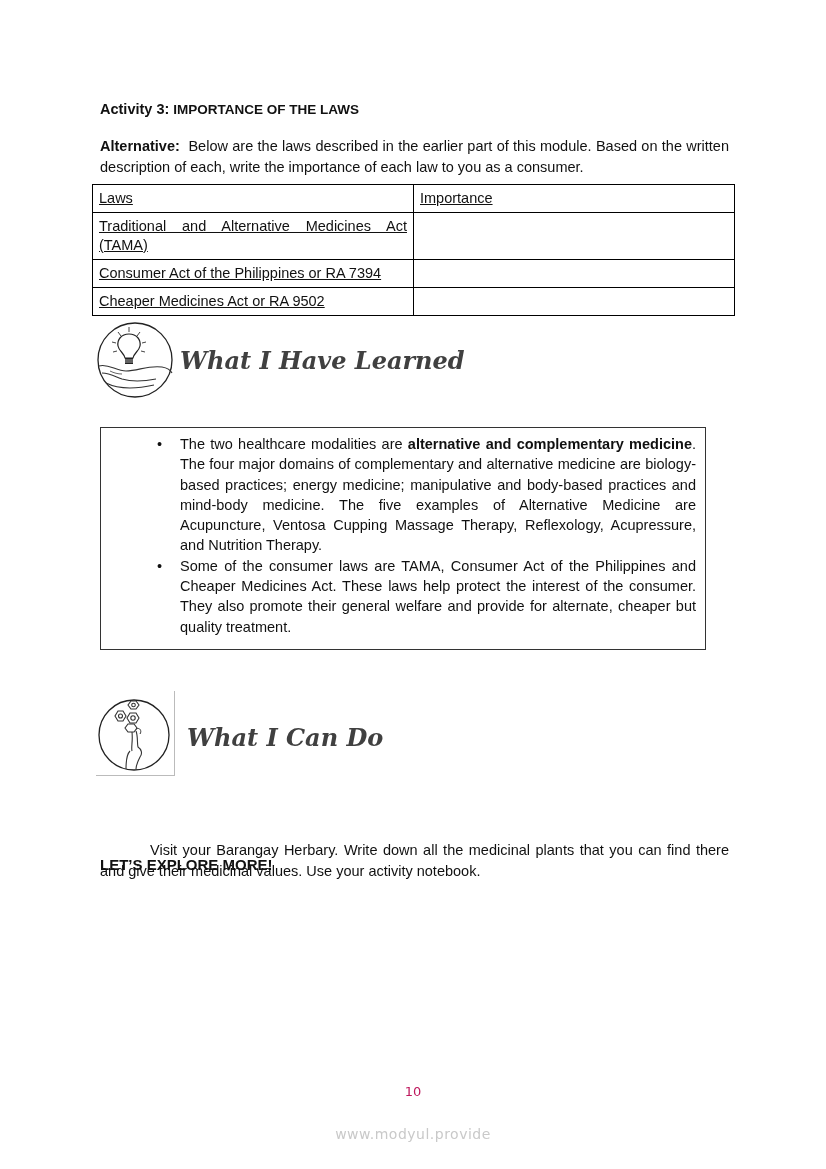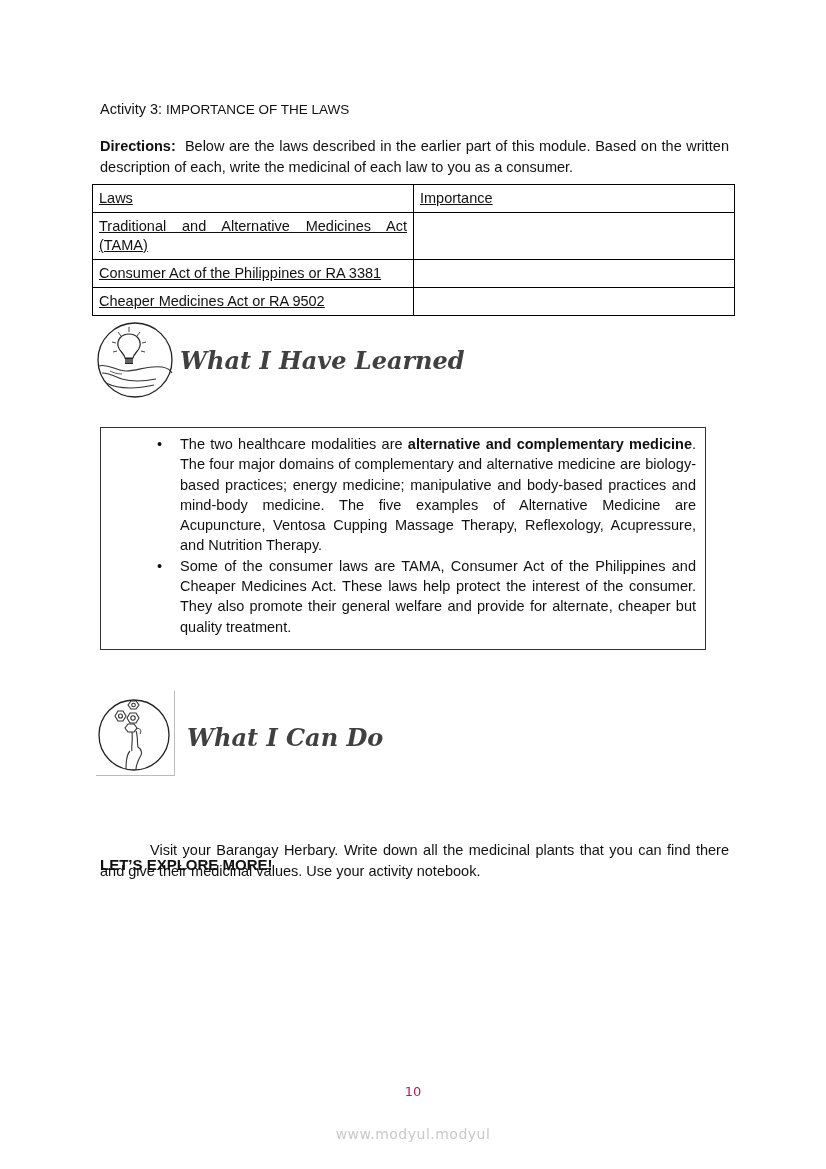--- a/index.html
+++ b/index.html
@@ -1,20 +1,20 @@
 <!DOCTYPE html>
 <html><head>
 <meta charset="utf-8">
 <style>
   html, body { margin: 0; padding: 0; background: #ffffff; }
   body { width: 826px; height: 1169px; position: relative; overflow: hidden;
          font-family: "Liberation Sans", sans-serif; color: #111; }
   .abs { position: absolute; }
 
-  .activity-title { left: 100px; top: 101px; font-size: 14.5px; font-weight: normal; text-align: center; }
+  .activity-title { left: 100px; top: 101px; font-size: 14.5px; font-weight: bold; text-align: center; }
   .activity-title .sub { font-size: 13.5px; }
 
   .directions { left: 100px; top: 136px; width: 629px; font-size: 14.5px; line-height: 21px; text-align: justify; }
   .directions b { font-weight: bold; }
 
   table.laws { position: absolute; left: 92px; top: 184px; width: 643px; border-collapse: collapse; font-size: 14.5px; }
   table.laws td { border: 1px solid #000; padding: 4px 6px; vertical-align: top; line-height: 19px; text-decoration: underline; }
   table.laws td.c1 { width: 308px; text-align: justify; text-align-last: left; }
   table.laws td.c1 .just { text-align: justify; text-align-last: justify; display:block; }
 
@@ -35,39 +35,39 @@
 </style>
 </head>
 <body>
 
 <div class="abs activity-title">
   <span>Activity 3:</span>
   <span class="sub">IMPORTANCE OF THE LAWS</span>
 </div>
 
 <div class="abs directions">
-  <b>Directions:</b>&nbsp;
-  <span>Below are the laws described in the earlier part of this module. Based on the written description of each, write the medicinal of each law to you as a consumer.</span>
+  <b>Alternative:</b>&nbsp;
+  <span>Below are the laws described in the earlier part of this module. Based on the written description of each, write the importance of each law to you as a consumer.</span>
 </div>
 
 <table class="laws">
   <tbody>
       <tr>
     <td class="c1">Laws</td>
     <td>Importance</td>
   </tr>
   <tr>
     <td class="c1">
       <span class="just">Traditional and Alternative Medicines Act</span>
       <span>(TAMA)</span>
     </td>
     <td></td>
   </tr>
   <tr>
-    <td class="c1">Consumer Act of the Philippines or RA 3381</td>
+    <td class="c1">Consumer Act of the Philippines or RA 7394</td>
     <td></td>
   </tr>
   <tr>
     <td class="c1">Cheaper Medicines Act or RA 9502</td>
     <td></td>
   </tr>
 </tbody>
   </table>
 
 <div class="abs" style="left:96px; top:321px;">
@@ -127,13 +127,13 @@
     <path d="M36 41 C37 50 35 56 36 60 M40 40 C42 45 41 52 42 56 C45 58 47 62 44 66 C42 70 40 74 40 78 M34 60 C30 64 30 72 30 78" fill="none" stroke="#333" stroke-width="1.1"></path>
     <path d="M40 38 C44 36 46 40 44 43" fill="none" stroke="#333" stroke-width="1"></path>
   </svg>
 </div>
 <div class="abs section-title" style="left:187px; top:723px;">What I Can Do</div>
 
 <div class="abs explore-title">LET’S EXPLORE MORE!</div>
 <div class="abs explore-text">Visit your Barangay Herbary. Write down all the medicinal plants that you can find there and give their medicinal values. Use your activity notebook.</div>
 
 <div class="abs page-num">10</div>
-<div class="abs watermark">www.modyul.modyul</div>
+<div class="abs watermark">www.modyul.provide</div>
 
 </body></html>

